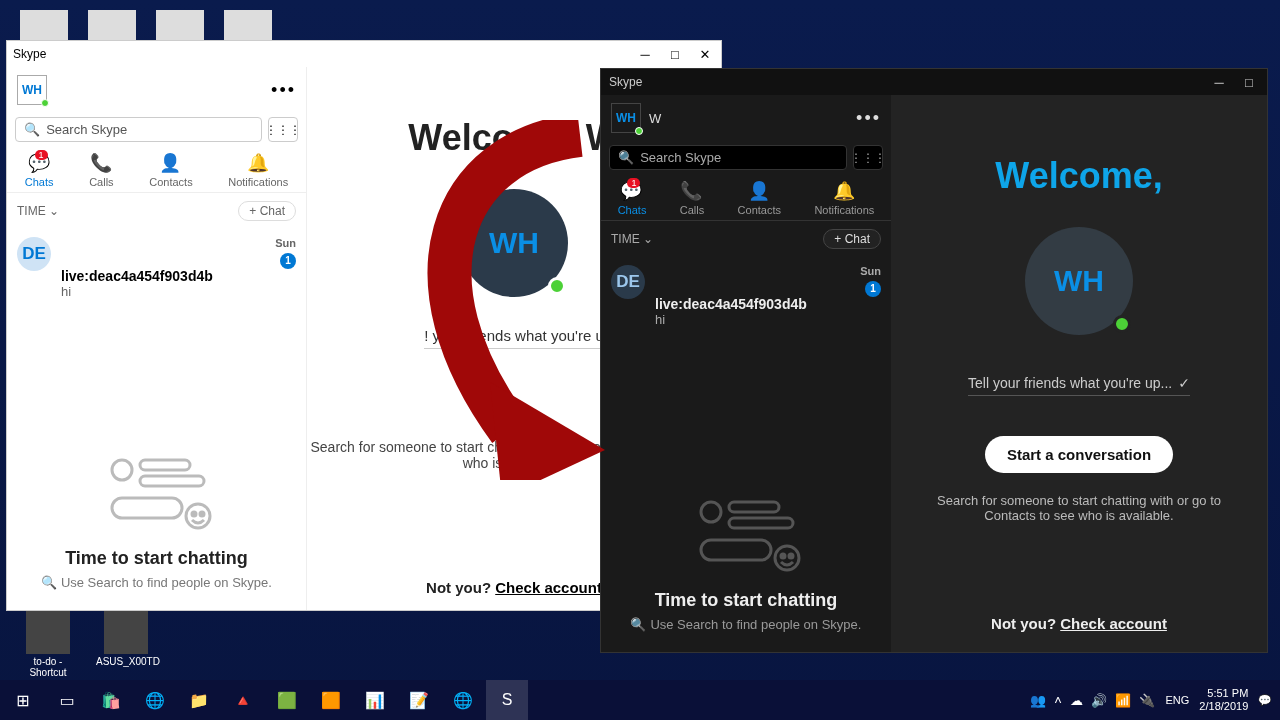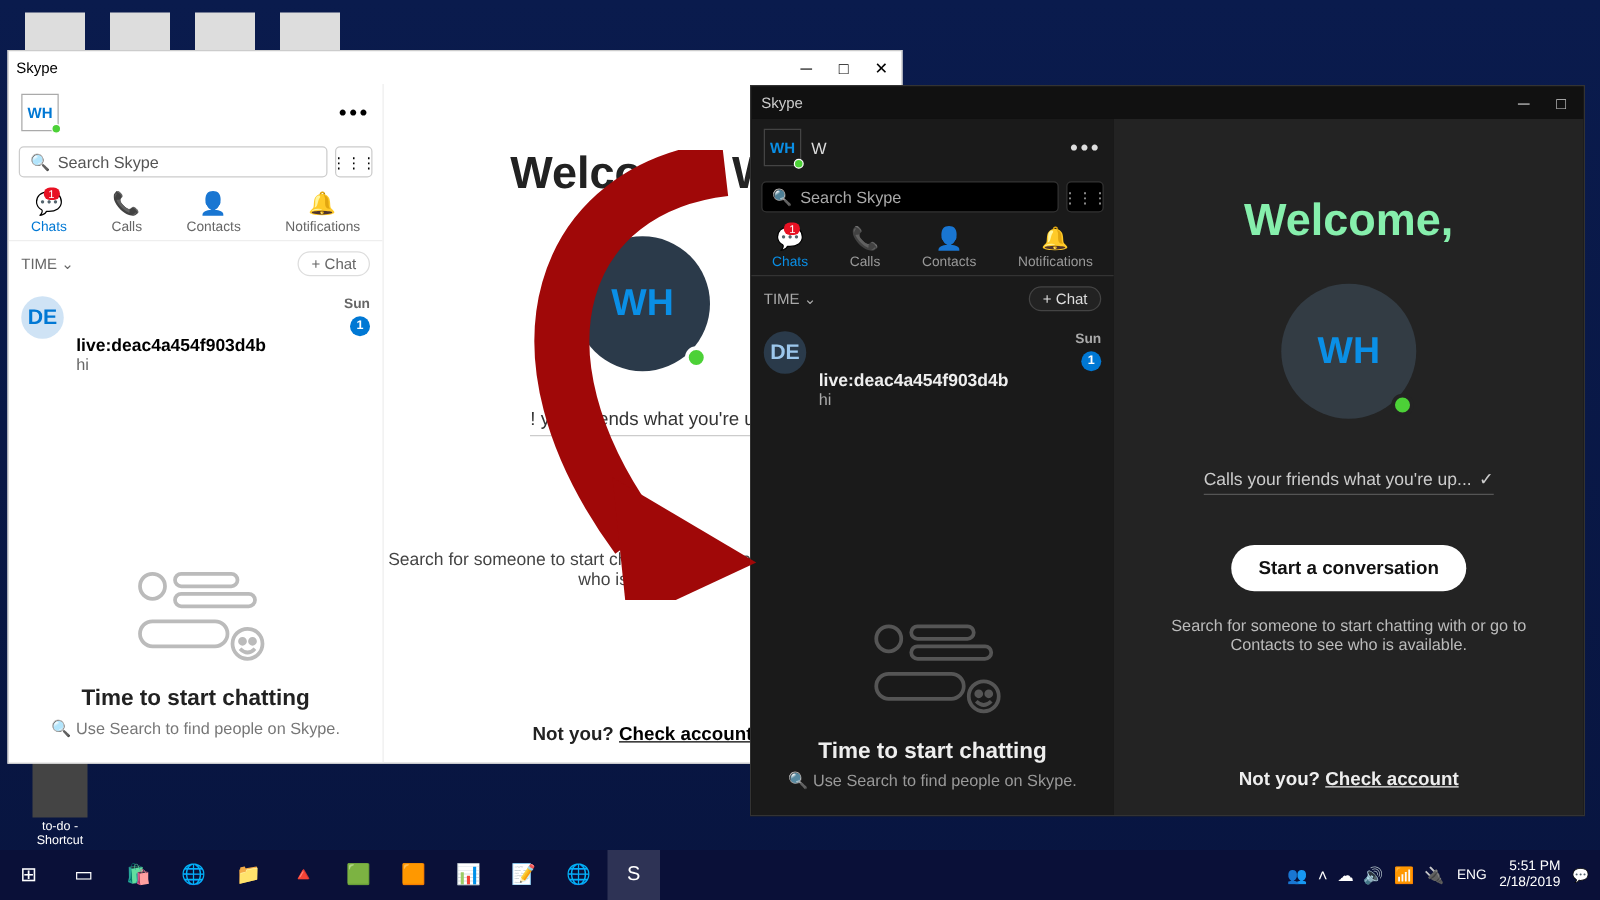--- a/index.html
+++ b/index.html
@@ -77,21 +77,21 @@
 .sidebar-d .time-row { color: #aaa; }
 .sidebar-d .chat-pill { background: #222; border-color: #444; color: #ddd; }
 .sidebar-d .convo-name { color: #eee; }
 .sidebar-d .convo-msg { color: #aaa; }
 .sidebar-d .convo-meta { color: #aaa; }
 .sidebar-d .avatar-c { background: #2a3a4a; color: #9cc7ec; }
 .sidebar-d .empty-title { color: #eee; }
 .sidebar-d .empty-sub { color: #999; }
 .sidebar-d .illust { color: #555; }
 .main-d { flex: 1; background: #232323; display: flex; flex-direction: column; align-items: center; padding-top: 60px; text-align: center; }
-.main-d .welcome-h1 { color: #86efac; }
+.main-d .welcome-h1 { color: #0ea5e9; }
 .big-avatar-d { width: 108px; height: 108px; border-radius: 50%; background: #333c44; color: #0a8fe6; display: flex; align-items: center; justify-content: center; font-size: 30px; font-weight: 600; position: relative; }
 .big-avatar-d .big-presence { border-color: #232323; }
 .status-d { margin-top: 40px; font-size: 14px; color: #ccc; border-bottom: 1px solid #555; padding-bottom: 4px; display: flex; align-items: center; gap: 6px; }
 .start-btn { margin-top: 40px; background: #fff; color: #111; border-radius: 20px; padding: 10px 22px; font-size: 15px; font-weight: 600; cursor: pointer; }
 .search-desc-d { margin-top: 20px; font-size: 13px; color: #bbb; padding: 0 24px; }
 .notyou-d { margin-top: auto; margin-bottom: 20px; font-size: 15px; font-weight: 600; color: #eee; }
 .notyou-d a { color: #eee; }
 
 
 .arrow-overlay { position: absolute; left: 390px; top: 120px; width: 260px; height: 360px; pointer-events: none; }
@@ -110,20 +110,21 @@
 
 <div class="desktop">
   <div class="desktop-icons">
     <div class="desktop-icon"></div>
     <div class="desktop-icon"></div>
     <div class="desktop-icon"></div>
     <div class="desktop-icon"></div>
   </div>
   <div class="desktop-icons-bottom">
     <div class="item"><div class="thumb"></div><span>to-do - Shortcut</span></div>
+    <div class="item"><div class="thumb"></div><span>ASUS_X00TD</span></div>
   </div>
 </div>
 
 <div class="skype-light">
   <div class="titlebar-l">
     <span class="title">Skype</span>
     <span class="win-ctrls">
       <span>─</span>
       <span>□</span>
       <span>✕</span>
@@ -260,21 +261,21 @@
         <div class="empty-sub"><span>🔍</span> <span>Use Search to find people on Skype.</span></div>
       </div>
     </div>
     <div class="main-d">
       <div class="welcome-h1">Welcome,</div>
       <div class="big-avatar-d">
           <span>WH</span>
           <span class="big-presence"></span>
         </div>
       <div class="status-d">
-          <span>Calls your friends what you're up...</span>
+          <span>Tell your friends what you're up...</span>
           <span>✓</span>
         </div>
       <div class="start-btn">Start a conversation</div>
       <div class="search-desc-d">Search for someone to start chatting with or go to Contacts to see who is available.</div>
       <div class="notyou-d"><span>Not you? </span><a href="#">Check account</a></div>
     </div>
   </div>
 </div>
 
 <div class="arrow-overlay">

